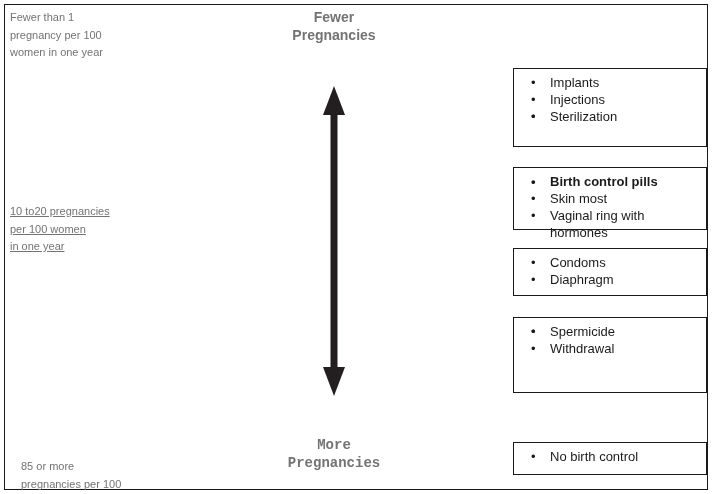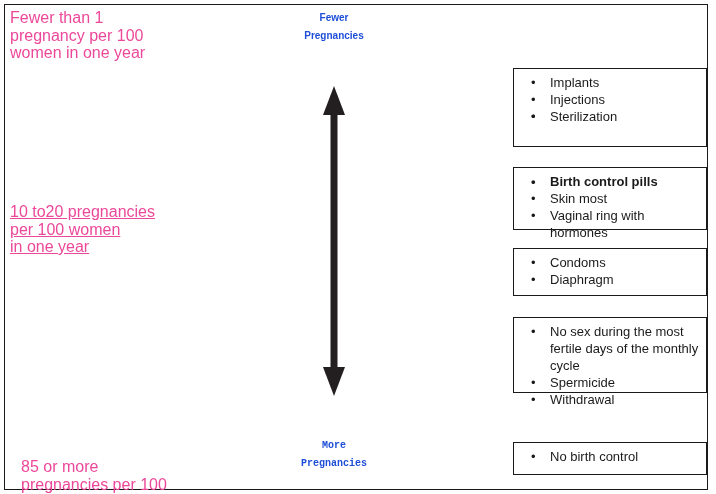--- a/index.html
+++ b/index.html
@@ -26,38 +26,38 @@
     left: 4px;
     top: 4px;
     width: 704px;
     height: 486px;
     box-sizing: border-box;
     border: 1.5px solid #1a1a1a;
   }
   
   .eff-label {
     position: absolute;
-    font-size: 16px;
+    font-size: 11px;
     line-height: 17.5px;
-    color: #ec4899;
+    color: #737373;
     white-space: pre-line;
   }
   #eff-top    { left: 10px;  top: 9px;   width: 180px; }
   #eff-middle { left: 10px;  top: 203px; width: 180px; text-decoration: underline; }
   #eff-bottom { left: 21px;  top: 434px; width: 180px; margin-top: 24px; }
 
   
   .axis-caption {
     position: absolute;
     width: 220px;
     text-align: center;
-    font-size: 10px;
+    font-size: 14px;
     line-height: 17.5px;
     font-weight: bold;
-    color: #1d4ed8;
+    color: #737373;
     white-space: pre-line;
   }
   #caption-top    { left: 224px; top: 9px; }
   #caption-bottom { left: 224px; top: 437px; font-family: Liberation Mono, monospace; }
 
   
   #arrow-svg {
     position: absolute;
     left: 306px;
     top: 82px;
@@ -182,21 +182,20 @@
         <span class="bullet">•</span>
         <span>Diaphragm</span>
       </li>
     </ul>
   </div>
 
   <div class="method-box" id="box-4">
     <ul class="method-list">
       <li class="method-item">
         <span class="bullet">•</span>
-        <span>No sex during the most fertile days of the monthly cycle</span>
       </li>
       <li class="method-item">
         <span class="bullet">•</span>
         <span>Spermicide</span>
       </li>
       <li class="method-item">
         <span class="bullet">•</span>
         <span>Withdrawal</span>
       </li>
     </ul>

